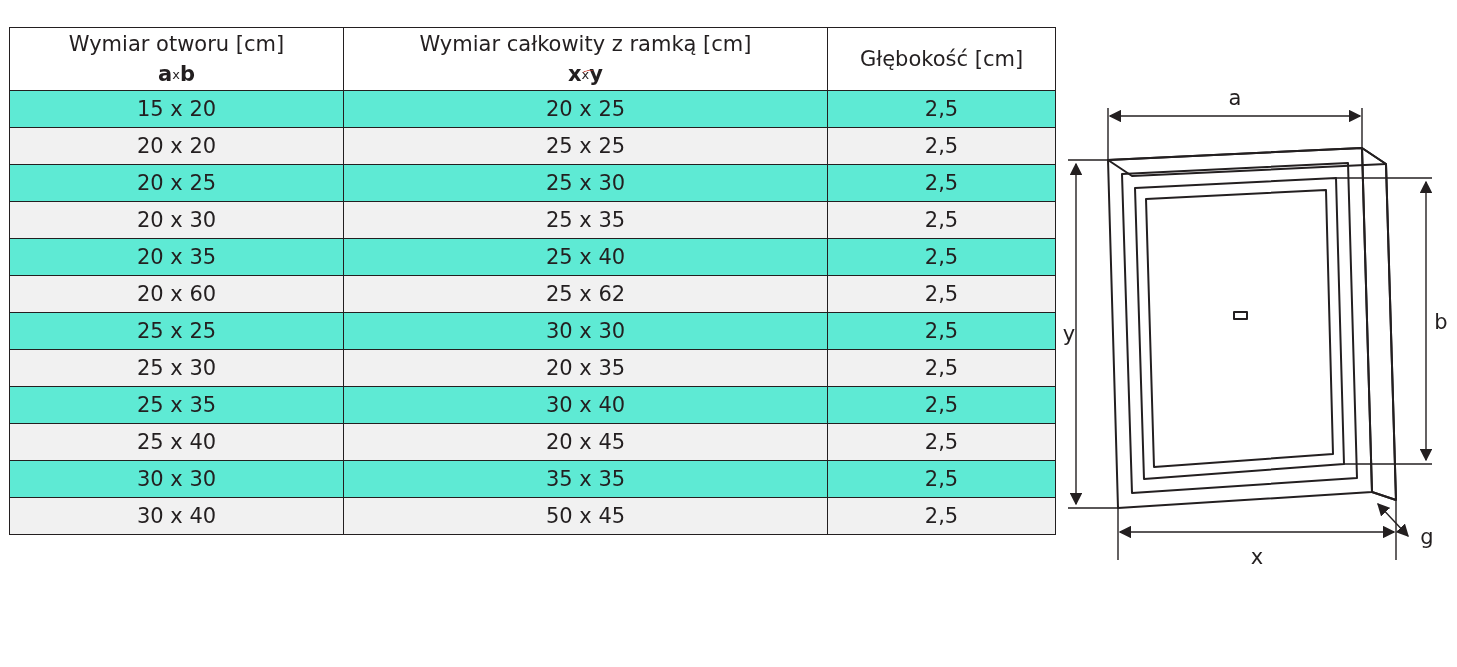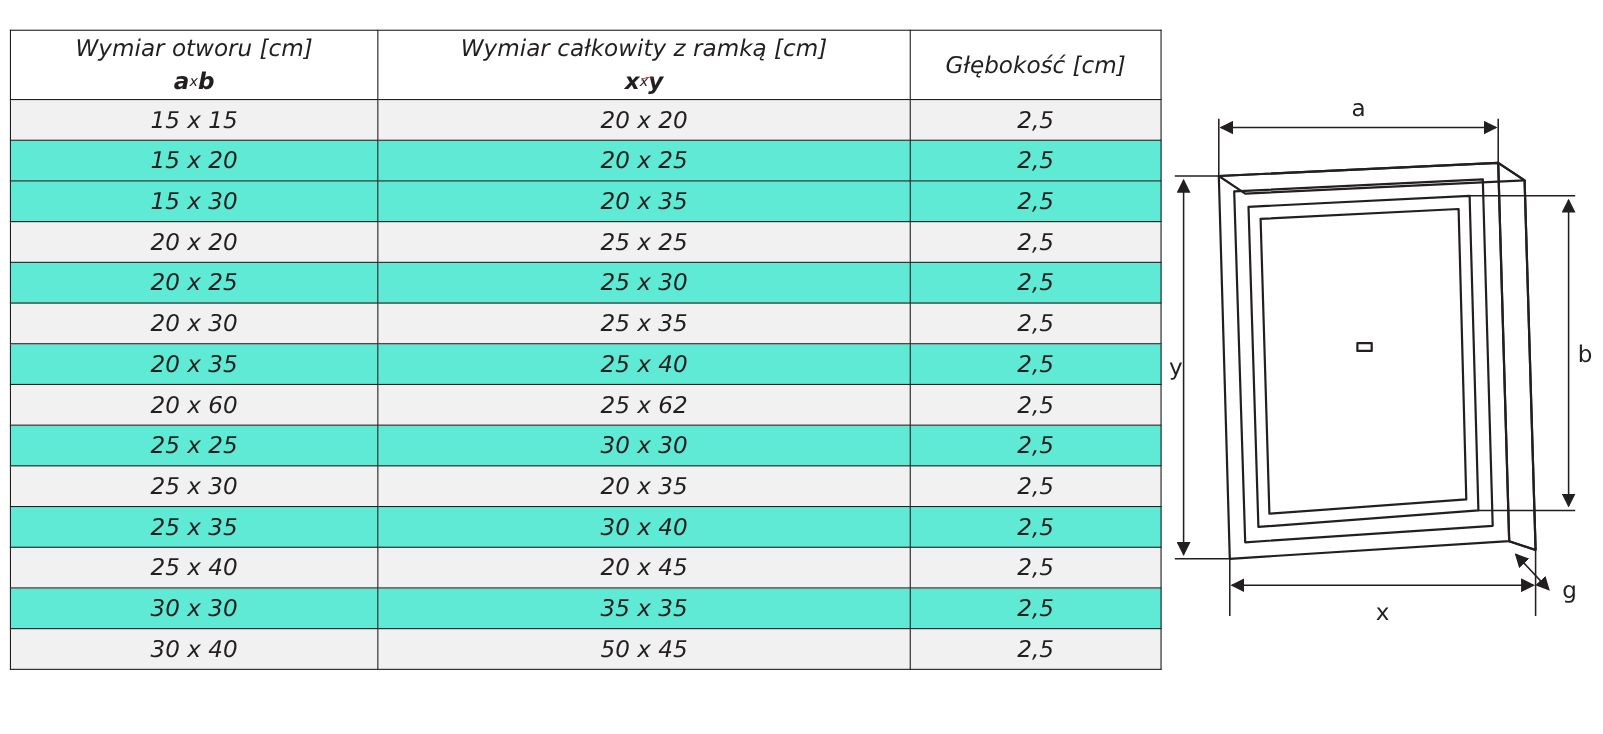--- a/index.html
+++ b/index.html
@@ -24,21 +24,20 @@
   .table-wrap {
     position: absolute;
     left: 9px;
     top: 27px;
     width: 1046px;
   }
   table.size-table {
     border-collapse: collapse;
     width: 1046px;
     table-layout: fixed;
-    font-style: italic;
   }
   table.size-table th,
   table.size-table td {
     border: 1px solid #231f20;
     text-align: center;
     vertical-align: middle;
     font-size: 21px;
     color: #231f20;
     padding: 0;
   }
@@ -124,33 +123,23 @@
           <th>
             <span class="hdr-main">Wymiar całkowity z ramką [cm]</span>
             <span class="hdr-sub"><span>x</span><span class="x-small tilde">x</span><span>y</span></span>
           </th>
           <th>
             <span class="hdr-main">Głębokość [cm]</span>
           </th>
         </tr>
       </thead>
       <tbody id="table-body">
-          <tr class="odd">
-            <td>15 x 15</td>
-            <td>20 x 20</td>
-            <td>2,5</td>
-          </tr>
           <tr class="even">
             <td>15 x 20</td>
             <td>20 x 25</td>
-            <td>2,5</td>
-          </tr>
-          <tr class="even">
-            <td>15 x 30</td>
-            <td>20 x 35</td>
             <td>2,5</td>
           </tr>
           <tr class="odd">
             <td>20 x 20</td>
             <td>25 x 25</td>
             <td>2,5</td>
           </tr>
           <tr class="even">
             <td>20 x 25</td>
             <td>25 x 30</td>

